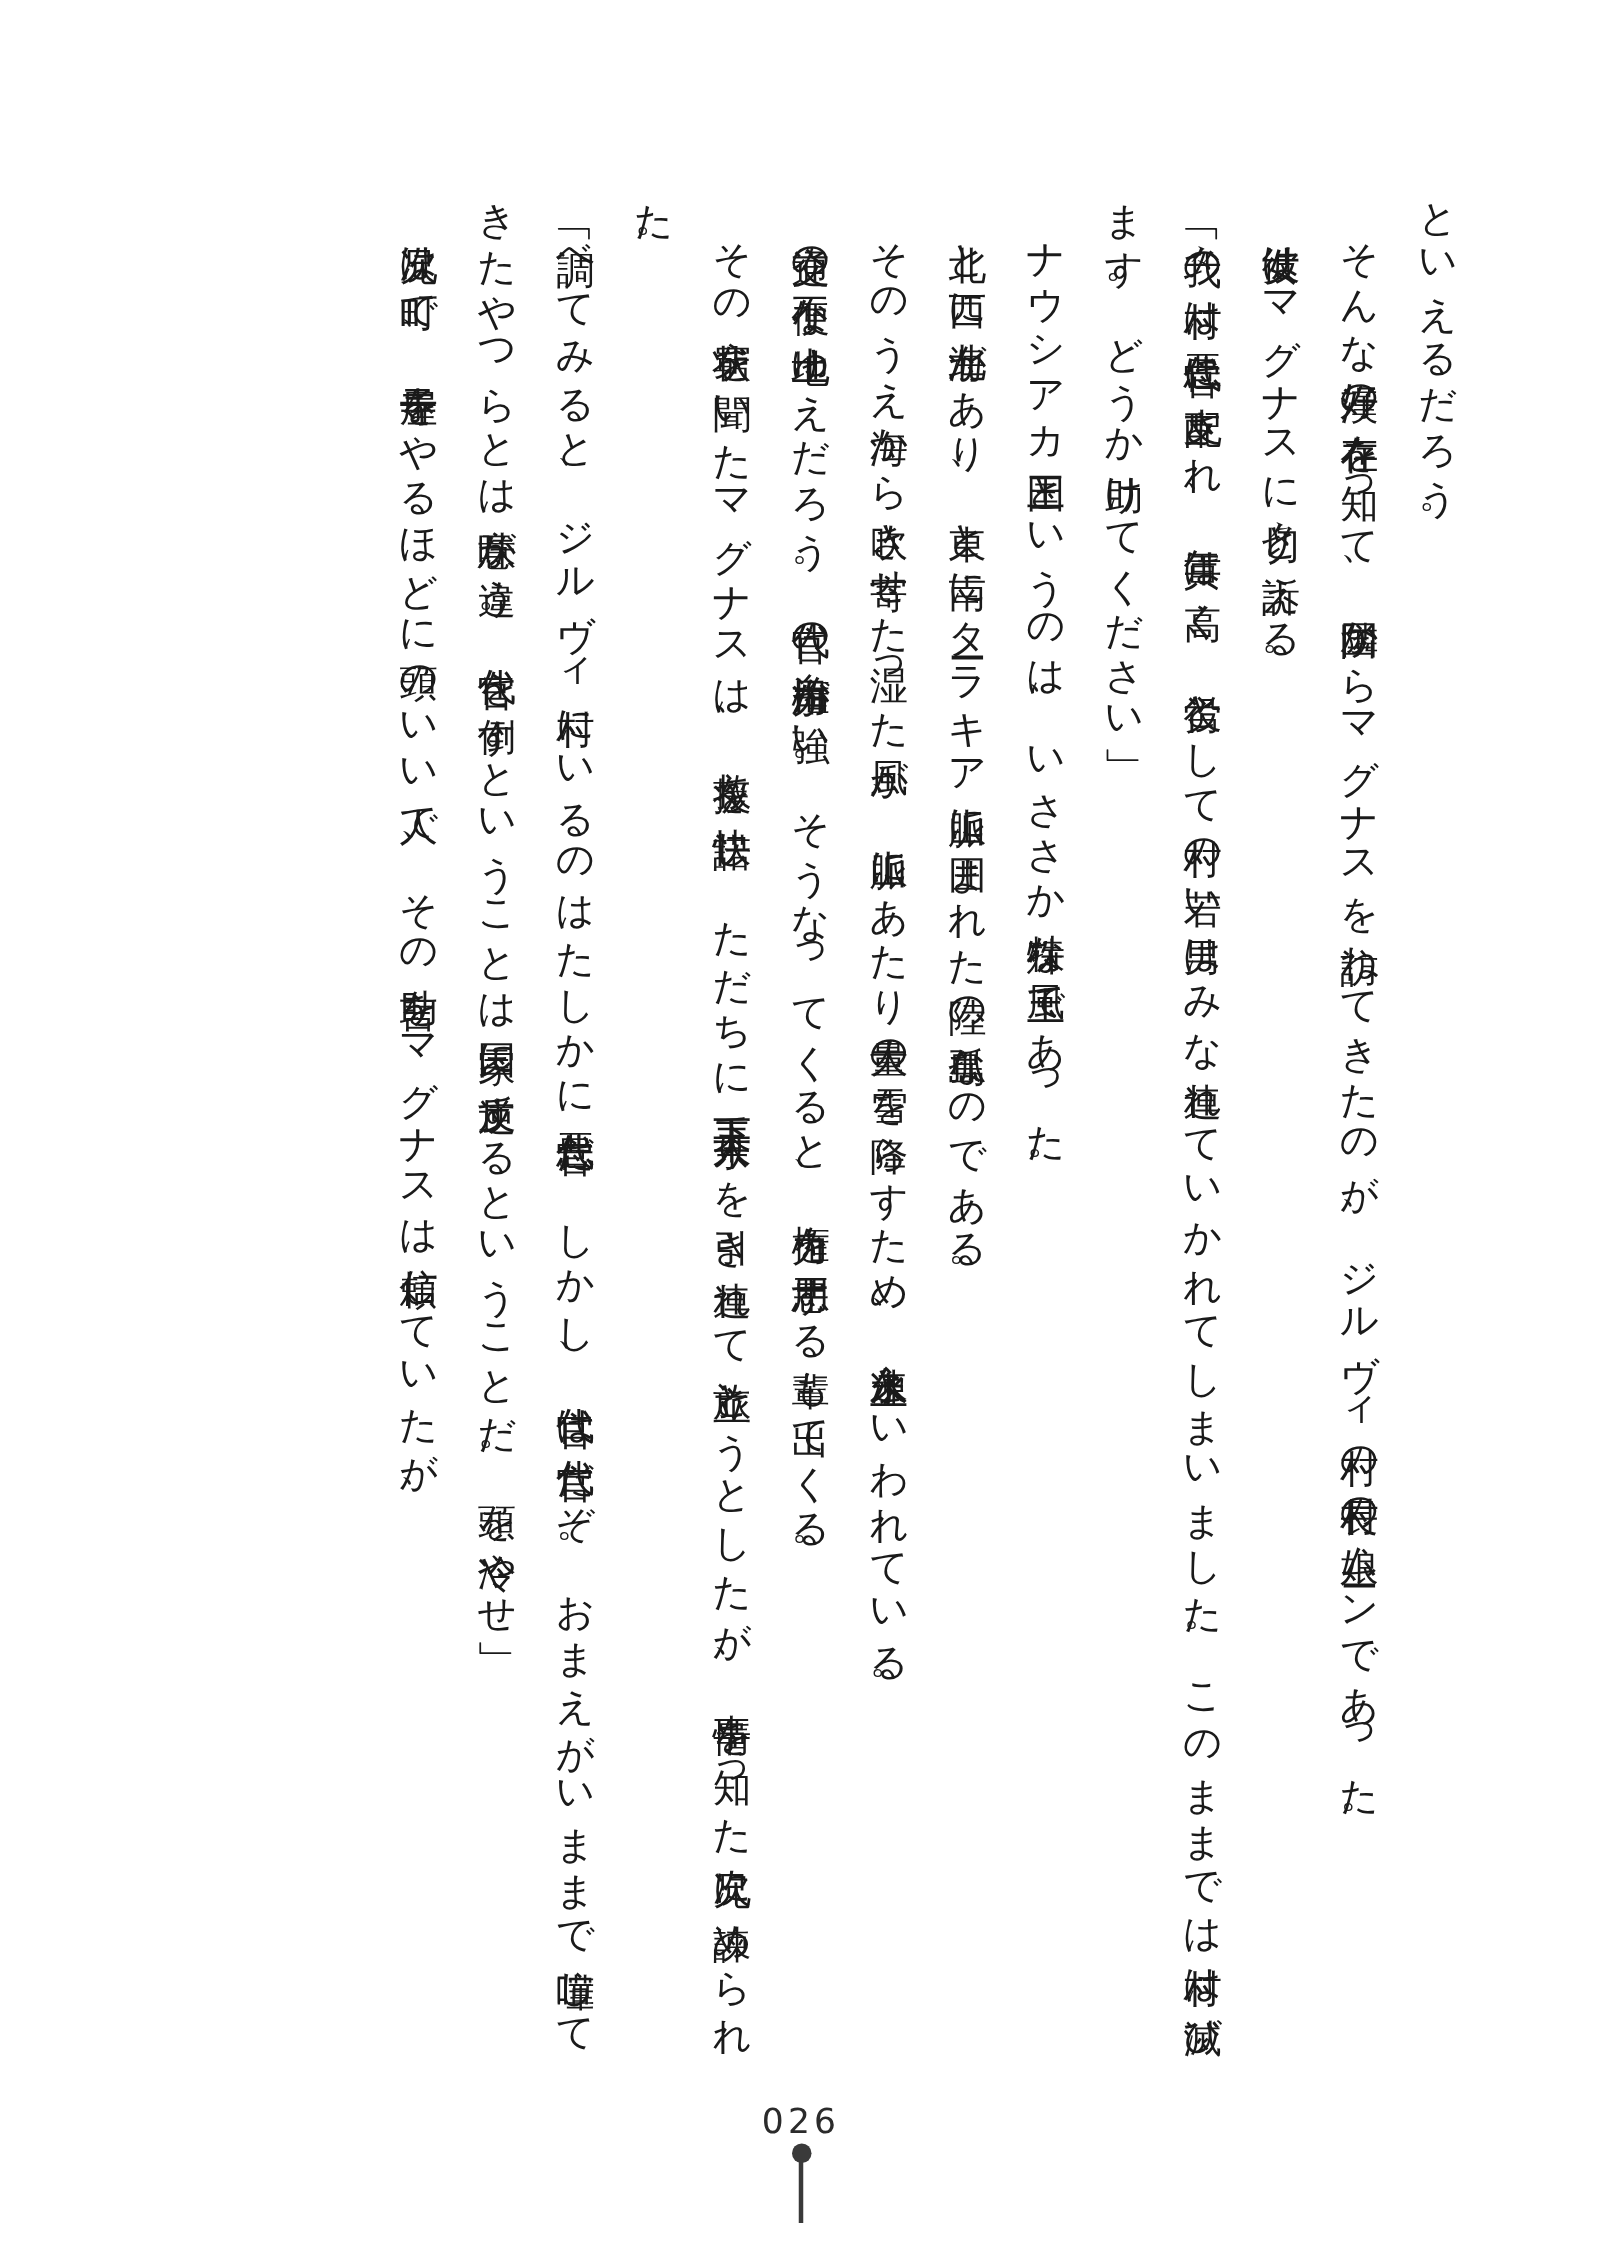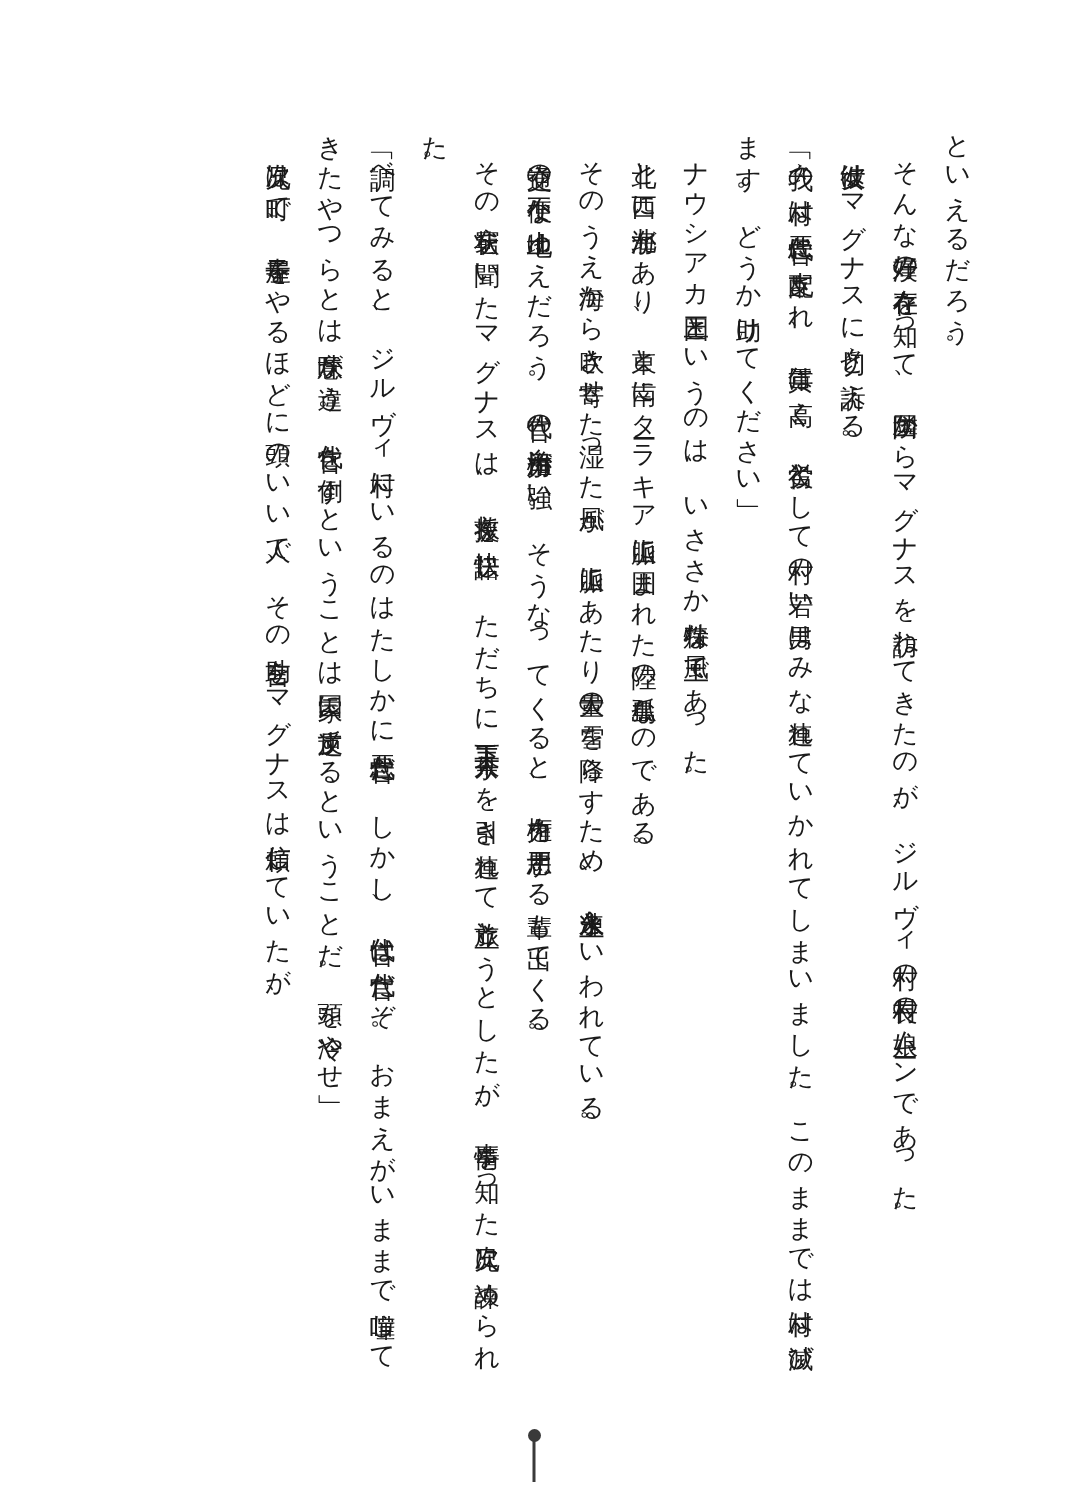--- a/index.html
+++ b/index.html
@@ -86,15 +86,16 @@
     <p class="para">「我々の村は悪代官に支配され、年貢は高く、労役として村の若い男はみな連れていかれてしまいました。このままでは村は滅びます。どうか助けてください」</p>
     <p class="para">ナウシアカ王国というのは、いささか特殊な風土であった。</p>
     <p class="para">北と西に北海があり、東と南にターラキア山脈に囲まれた陸の孤島なのである。</p>
     <p class="para">そのうえ海から吹き寄せた湿った風が、山脈にあたり大量の雪を降らすため、永久凍土といわれている。</p>
     <p class="para">交通の不便な土地ゆえだろう。代官の自治権力が強い。そうなってくると、権力を悪用する輩も出てくる。</p>
     <p class="para">その窮状を聞いたマグナスは、救援を快諾し、ただちに手下三十人余りを引き連れて旅立とうとしたが、事情を知った次兄に諫められた。</p>
     <p class="para">「調べてみると、ジルヴィ村にいるのはたしかに悪代官だ。しかし、代官は代官だぞ。おまえがいままで喧嘩してきたやつらとは意味が違う。代官を倒すということは国家に反逆するということだ。頭を冷やせ」</p>
     <p class="para">次兄は町で、寺子屋をやるほどに頭のいい人で、その助言をマグナスは信頼していたが、</p>
   </div>
 
+  <div class="folio">026</div>
   <div class="folio-ornament"></div>
 
 </div>
 
 </body></html>

